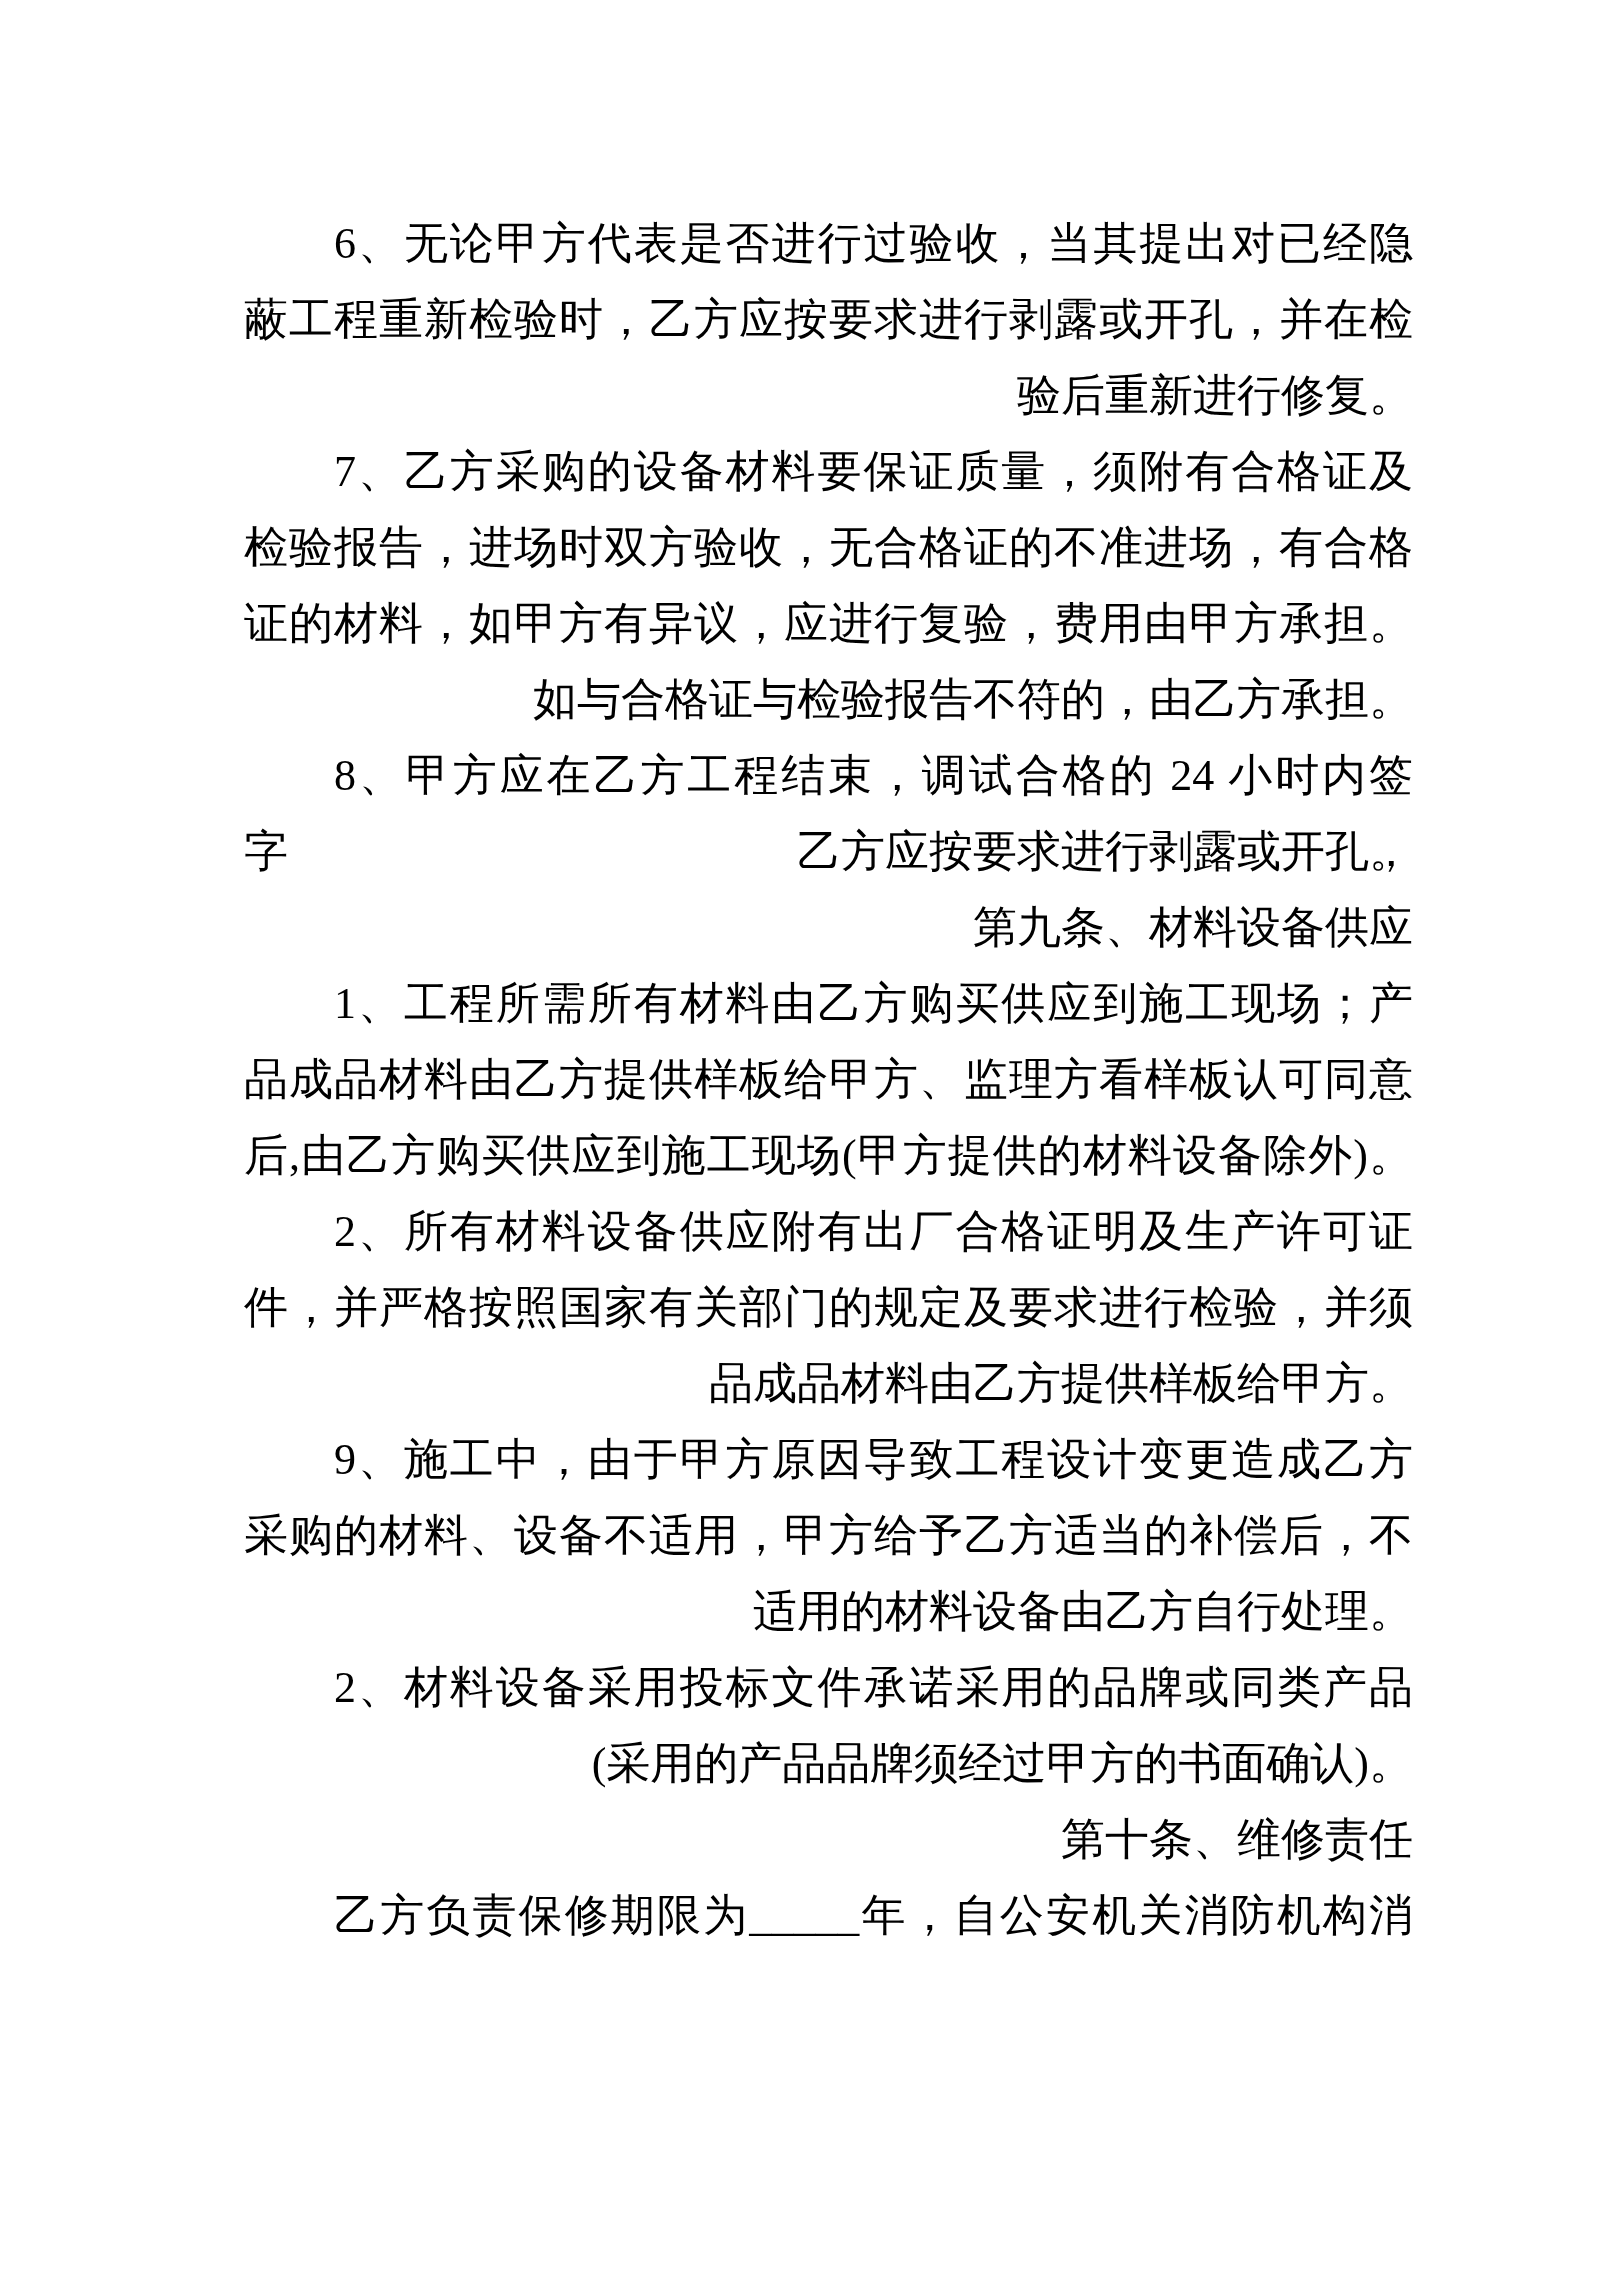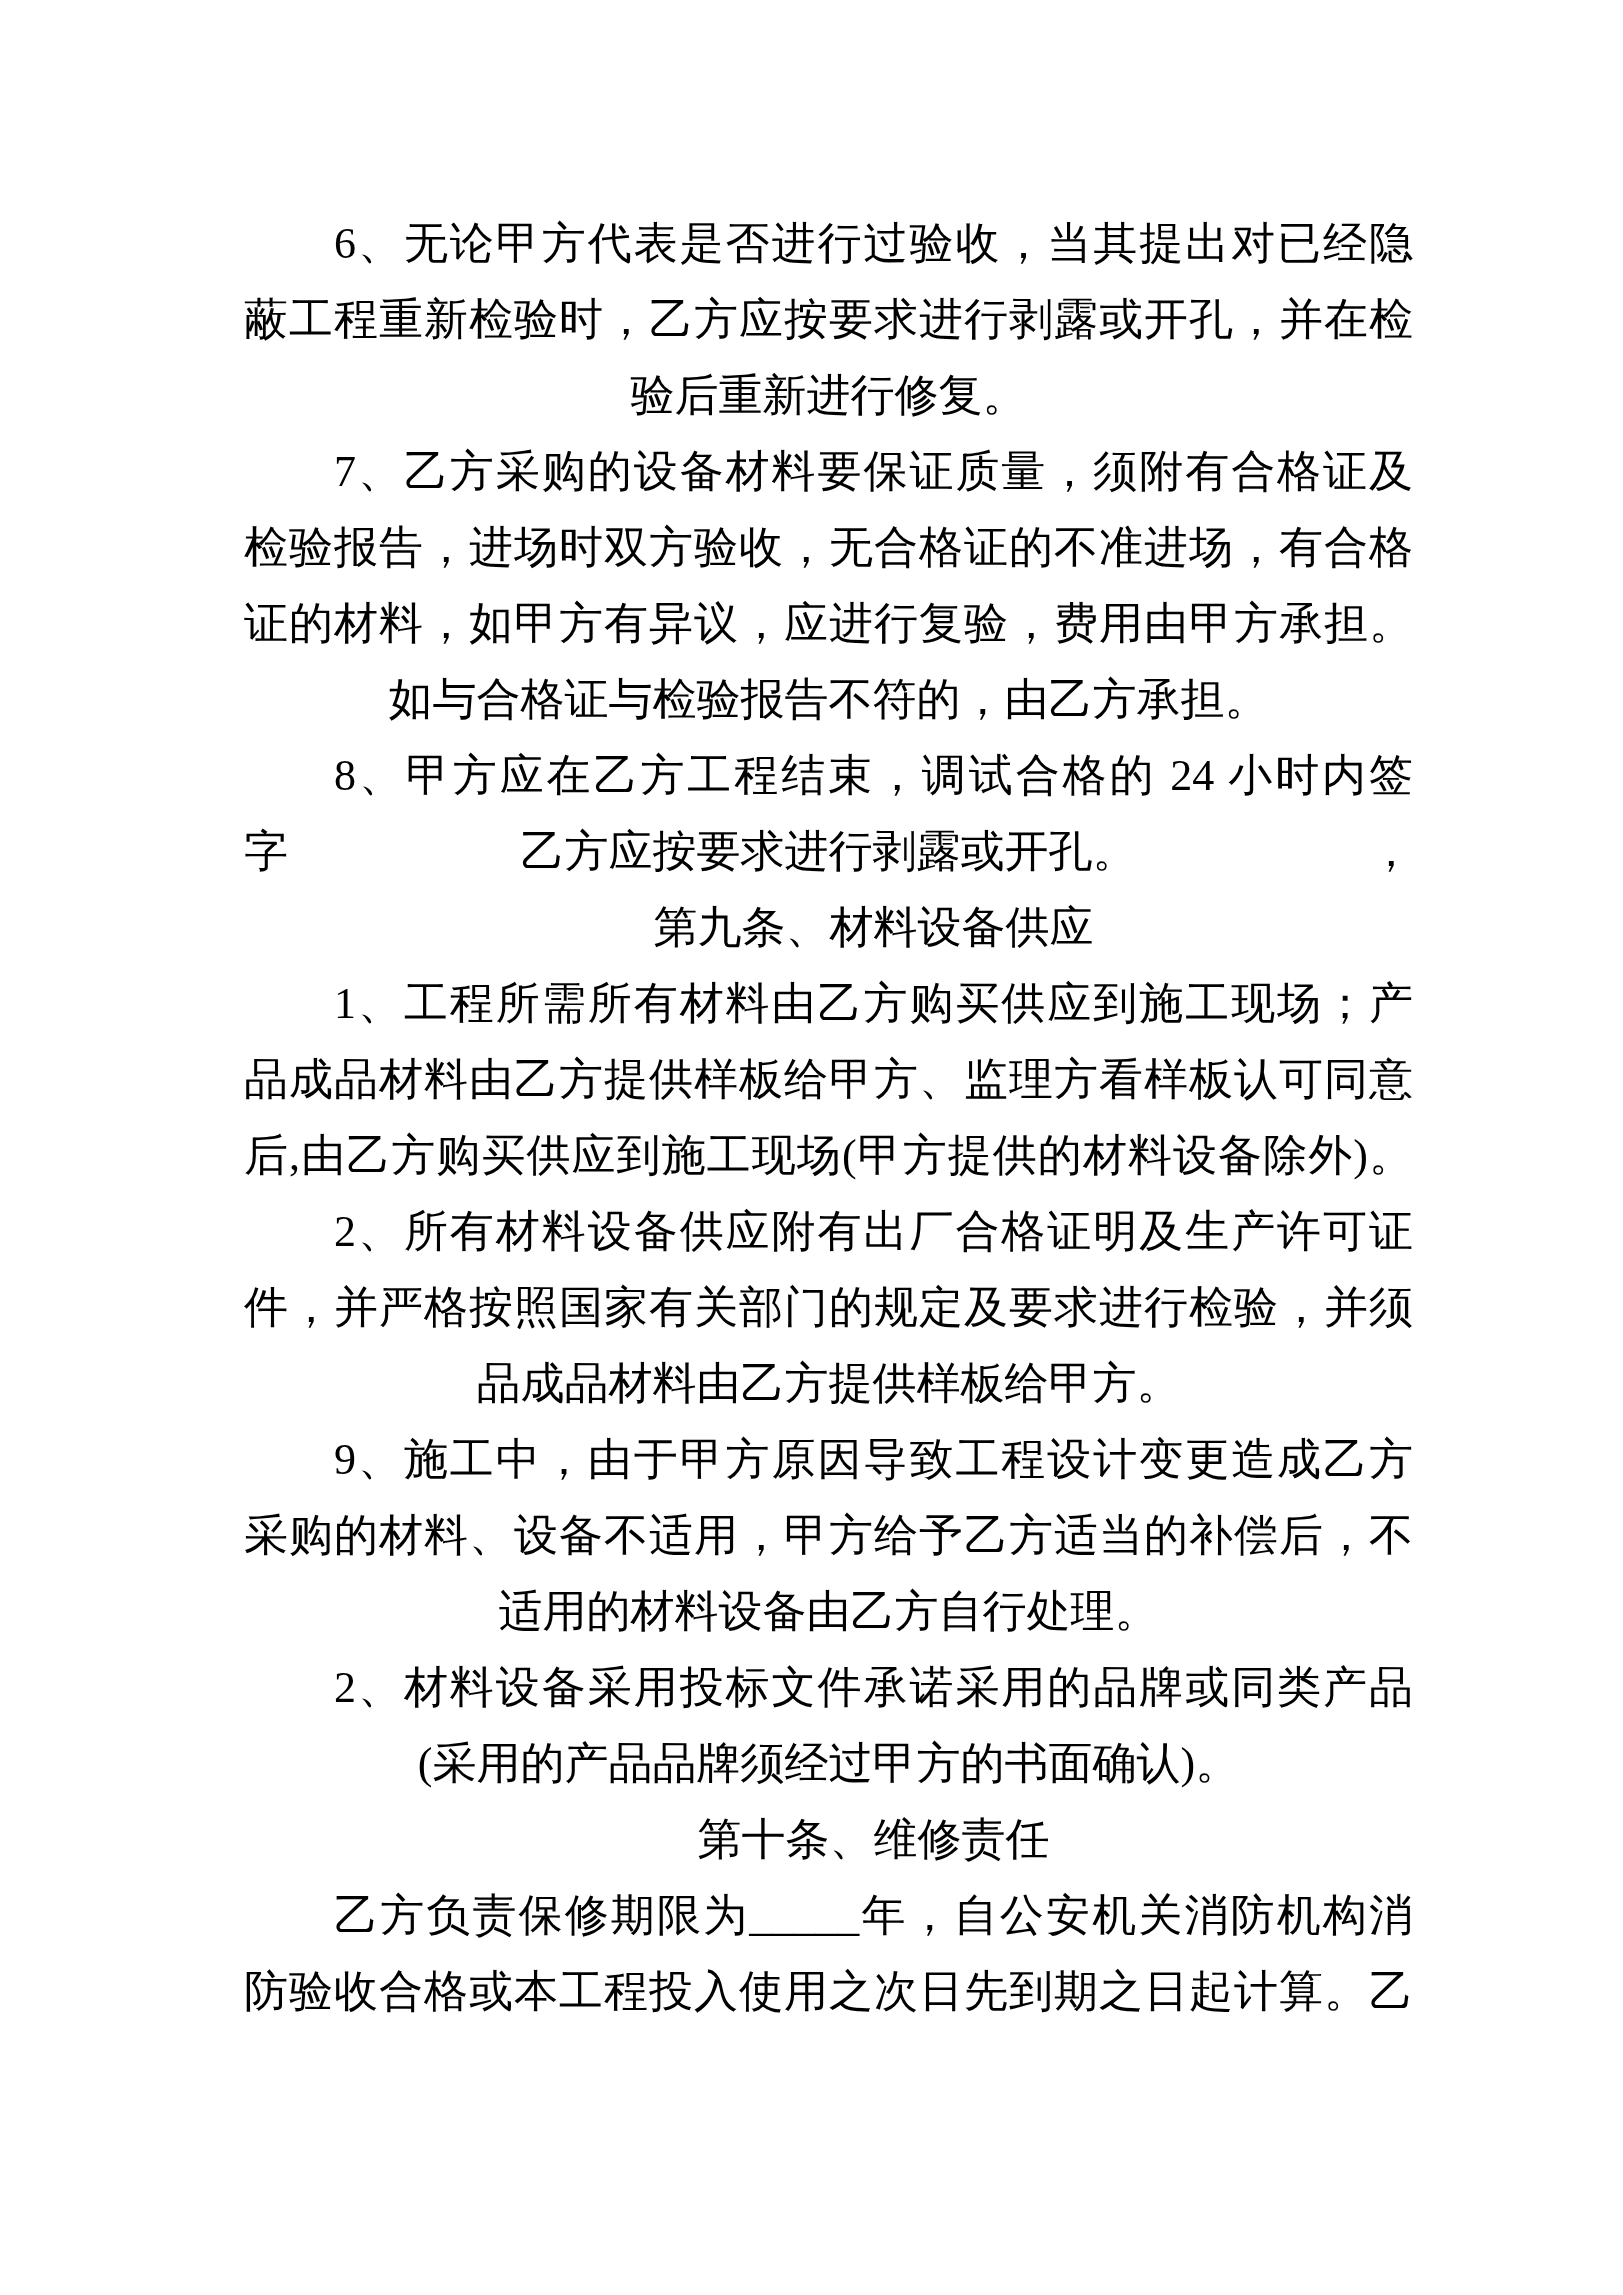--- a/index.html
+++ b/index.html
@@ -22,21 +22,21 @@
     left: 244px;
     top: 206px;
     width: 1169px;
     font-family: "Liberation Serif", "DejaVu Serif", serif;
     font-size: 44px;
     color: #000000;
   }
   .line {
     height: 76px;
     line-height: 76px;
-    text-align: center;
+    text-align: right;
   }
   .line.fill {
     text-align: justify;
     text-align-last: justify;
     text-justify: inter-character;
   }
   .line.indent {
     text-indent: 90px;
   }
 </style>
@@ -61,16 +61,15 @@
       <div class="line indent fill">2、所有材料设备供应附有出厂合格证明及生产许可证</div>
       <div class="line fill">件，并严格按照国家有关部门的规定及要求进行检验，并须</div>
       <div class="line">品成品材料由乙方提供样板给甲方。</div>
       <div class="line indent fill">9、施工中，由于甲方原因导致工程设计变更造成乙方</div>
       <div class="line fill">采购的材料、设备不适用，甲方给予乙方适当的补偿后，不</div>
       <div class="line">适用的材料设备由乙方自行处理。</div>
       <div class="line indent fill">2、材料设备采用投标文件承诺采用的品牌或同类产品</div>
       <div class="line">(采用的产品品牌须经过甲方的书面确认)。</div>
       <div class="line indent">第十条、维修责任</div>
       <div class="line indent fill">乙方负责保修期限为_____年，自公安机关消防机构消</div>
-      <div class="line fill">防验收合格或本工程投入使用之次日先到期之日起计算。乙</div>
     </div>
 </div>
 
 
 </body></html>

